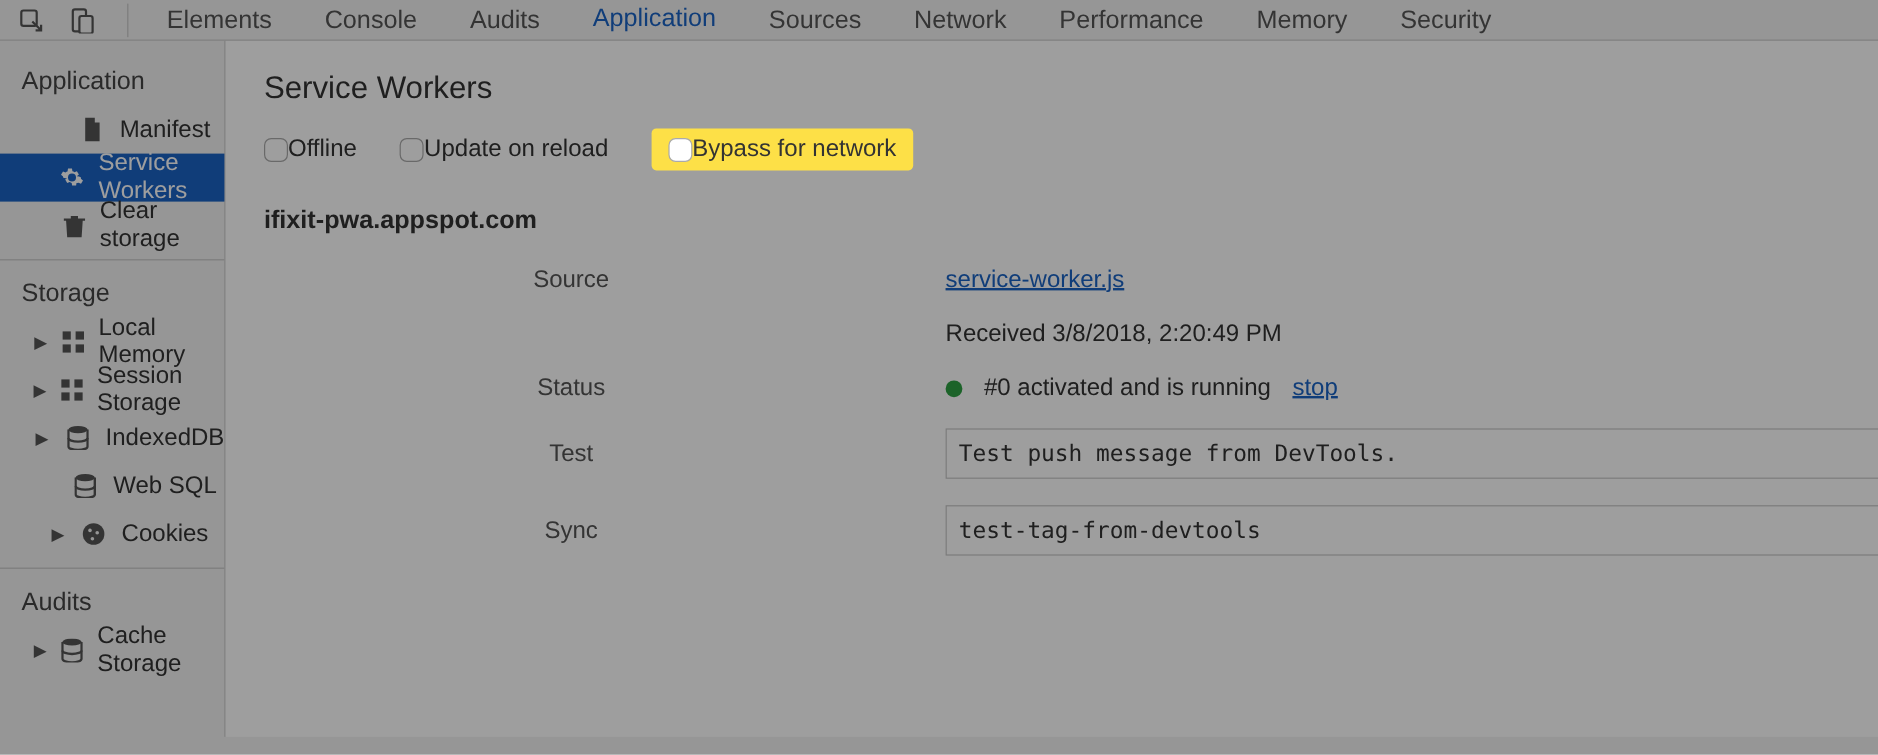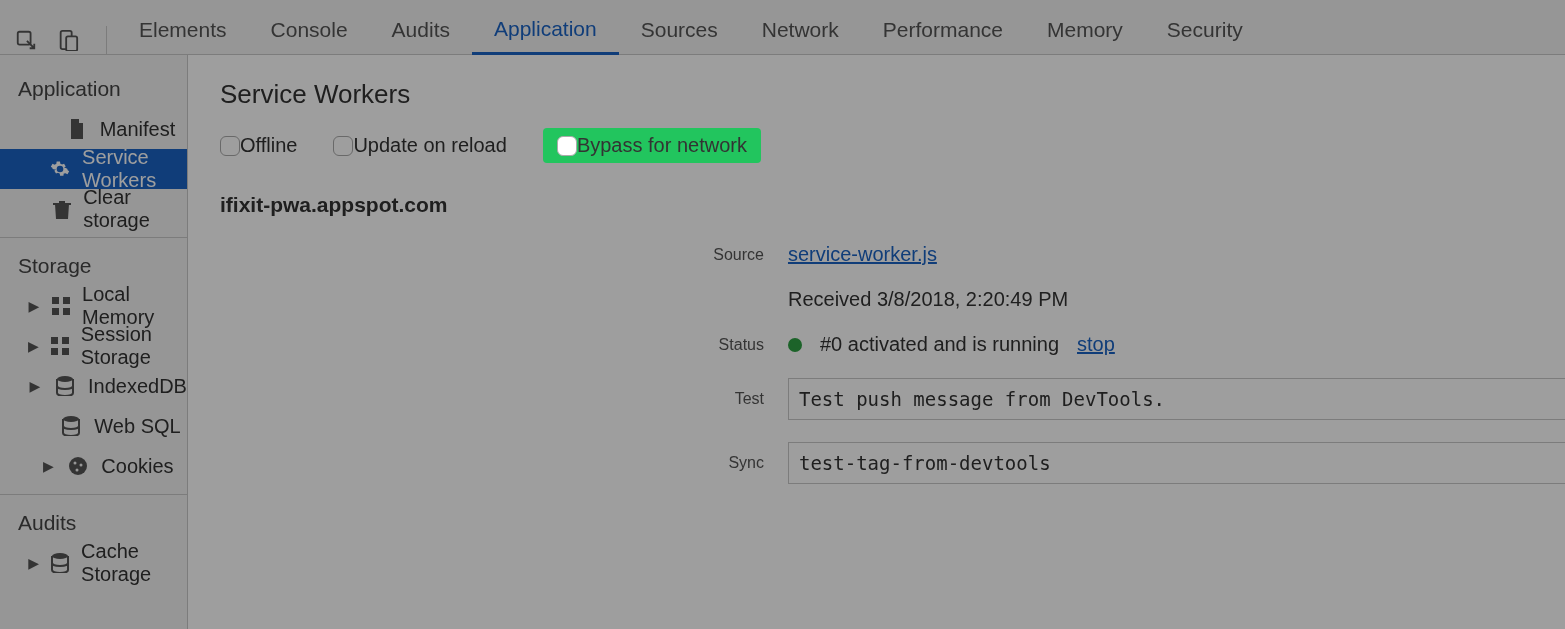--- a/index.html
+++ b/index.html
@@ -2,21 +2,21 @@
 <html><head>
 <meta charset="utf-8">
 <style>
   * { box-sizing: border-box; margin: 0; padding: 0; }
   html, body { width: 1565px; height: 629px; font-family: "Helvetica Neue", Arial, sans-serif; font-size: 18px; color: #333; background: #f2f2f2; }
   
   .overlay { position: absolute; inset: 0; background: rgba(0,0,0,0.38); pointer-events: none; }
   .root { position: relative; width: 100%; height: 100%; overflow: hidden; }
 
   
-  .tabbar { display: flex; align-items: flex-end; height: 55px; border-bottom: 1px solid #c8c8c8; background: #f2f2f2; padding: 0 12px; gap: 0; }
+  .tabbar { display: flex; align-items: center; height: 34px; border-bottom: 1px solid #c8c8c8; background: #f2f2f2; padding: 0 12px; gap: 0; }
   .tabbar .tool-icon { width: 28px; height: 28px; display: flex; align-items: center; justify-content: center; color: #555; margin-right: 14px; }
   .tabbar .sep { width: 1px; height: 28px; background: #c8c8c8; margin: 0 10px; }
   .tabbar .tab { padding: 0 22px; height: 49px; display: flex; align-items: center; color: #555; cursor: pointer; font-size: 21px; }
   .tabbar .tab.active { color: #1a63c4; border-bottom: 3px solid #1a63c4; margin-bottom: -1px; }
 
   
   .body { display: flex; height: calc(100% - 49px); }
   .sidebar { width: 333px; border-right: 1px solid #c8c8c8; background: #f2f2f2; padding-top: 14px; }
   .content { flex: 1; background: #fff; padding: 20px 0 0 0; position: relative; }
 
@@ -25,26 +25,26 @@
   .side-item.selected { background: #1a63c4; color: #fff; }
   .side-item .tree-arrow { width: 14px; display: inline-flex; justify-content: center; color: #555; font-size: 14px; }
   .side-item .icon { width: 22px; height: 22px; display: flex; align-items: center; justify-content: center; }
   .side-divider { height: 1px; background: #c8c8c8; margin: 8px 0; }
 
   
   .content h1 { font-size: 26px; font-weight: normal; margin: 4px 0 18px 32px; color: #333; }
   .sw-options { display: flex; align-items: center; gap: 36px; margin-left: 32px; margin-bottom: 30px; }
   .sw-opt { display: flex; align-items: center; font-size: 20px; color: #333; }
   .sw-opt input[type=checkbox] { width: 20px; height: 20px; border-radius: 6px; border: 1px solid #aaa; appearance: none; background: #fff; }
-  .sw-opt.highlight { background: #22c55e; padding: 6px 14px; border-radius: 4px; position: relative; z-index: 10; }
+  .sw-opt.highlight { background: #fde047; padding: 6px 14px; border-radius: 4px; position: relative; z-index: 10; }
 
   .sw-origin { font-weight: bold; font-size: 21px; margin-left: 32px; margin-bottom: 26px; color: #333; }
 
   .sw-row { display: flex; align-items: center; margin-bottom: 22px; }
-  .sw-label { width: 600px; text-align: right; padding-right: 24px; font-size: 16px; color: #555; }
+  .sw-label { width: 600px; text-align: center; padding-right: 24px; font-size: 20px; color: #555; }
   .sw-value { flex: 1; display: flex; align-items: center; gap: 18px; font-size: 20px; color: #333; }
   .sw-value a { color: #1a63c4; text-decoration: underline; cursor: pointer; }
   .sw-value .dot { width: 14px; height: 14px; border-radius: 50%; background: #2ea043; display: inline-block; }
   .sw-value input[type=text] { width: 780px; height: 42px; border: 1px solid #c8c8c8; padding: 0 10px; font-family: Menlo, monospace; font-size: 19px; color: #333; }
 
   
   svg { display: block; }
 </style>
 </head>
 <body>

